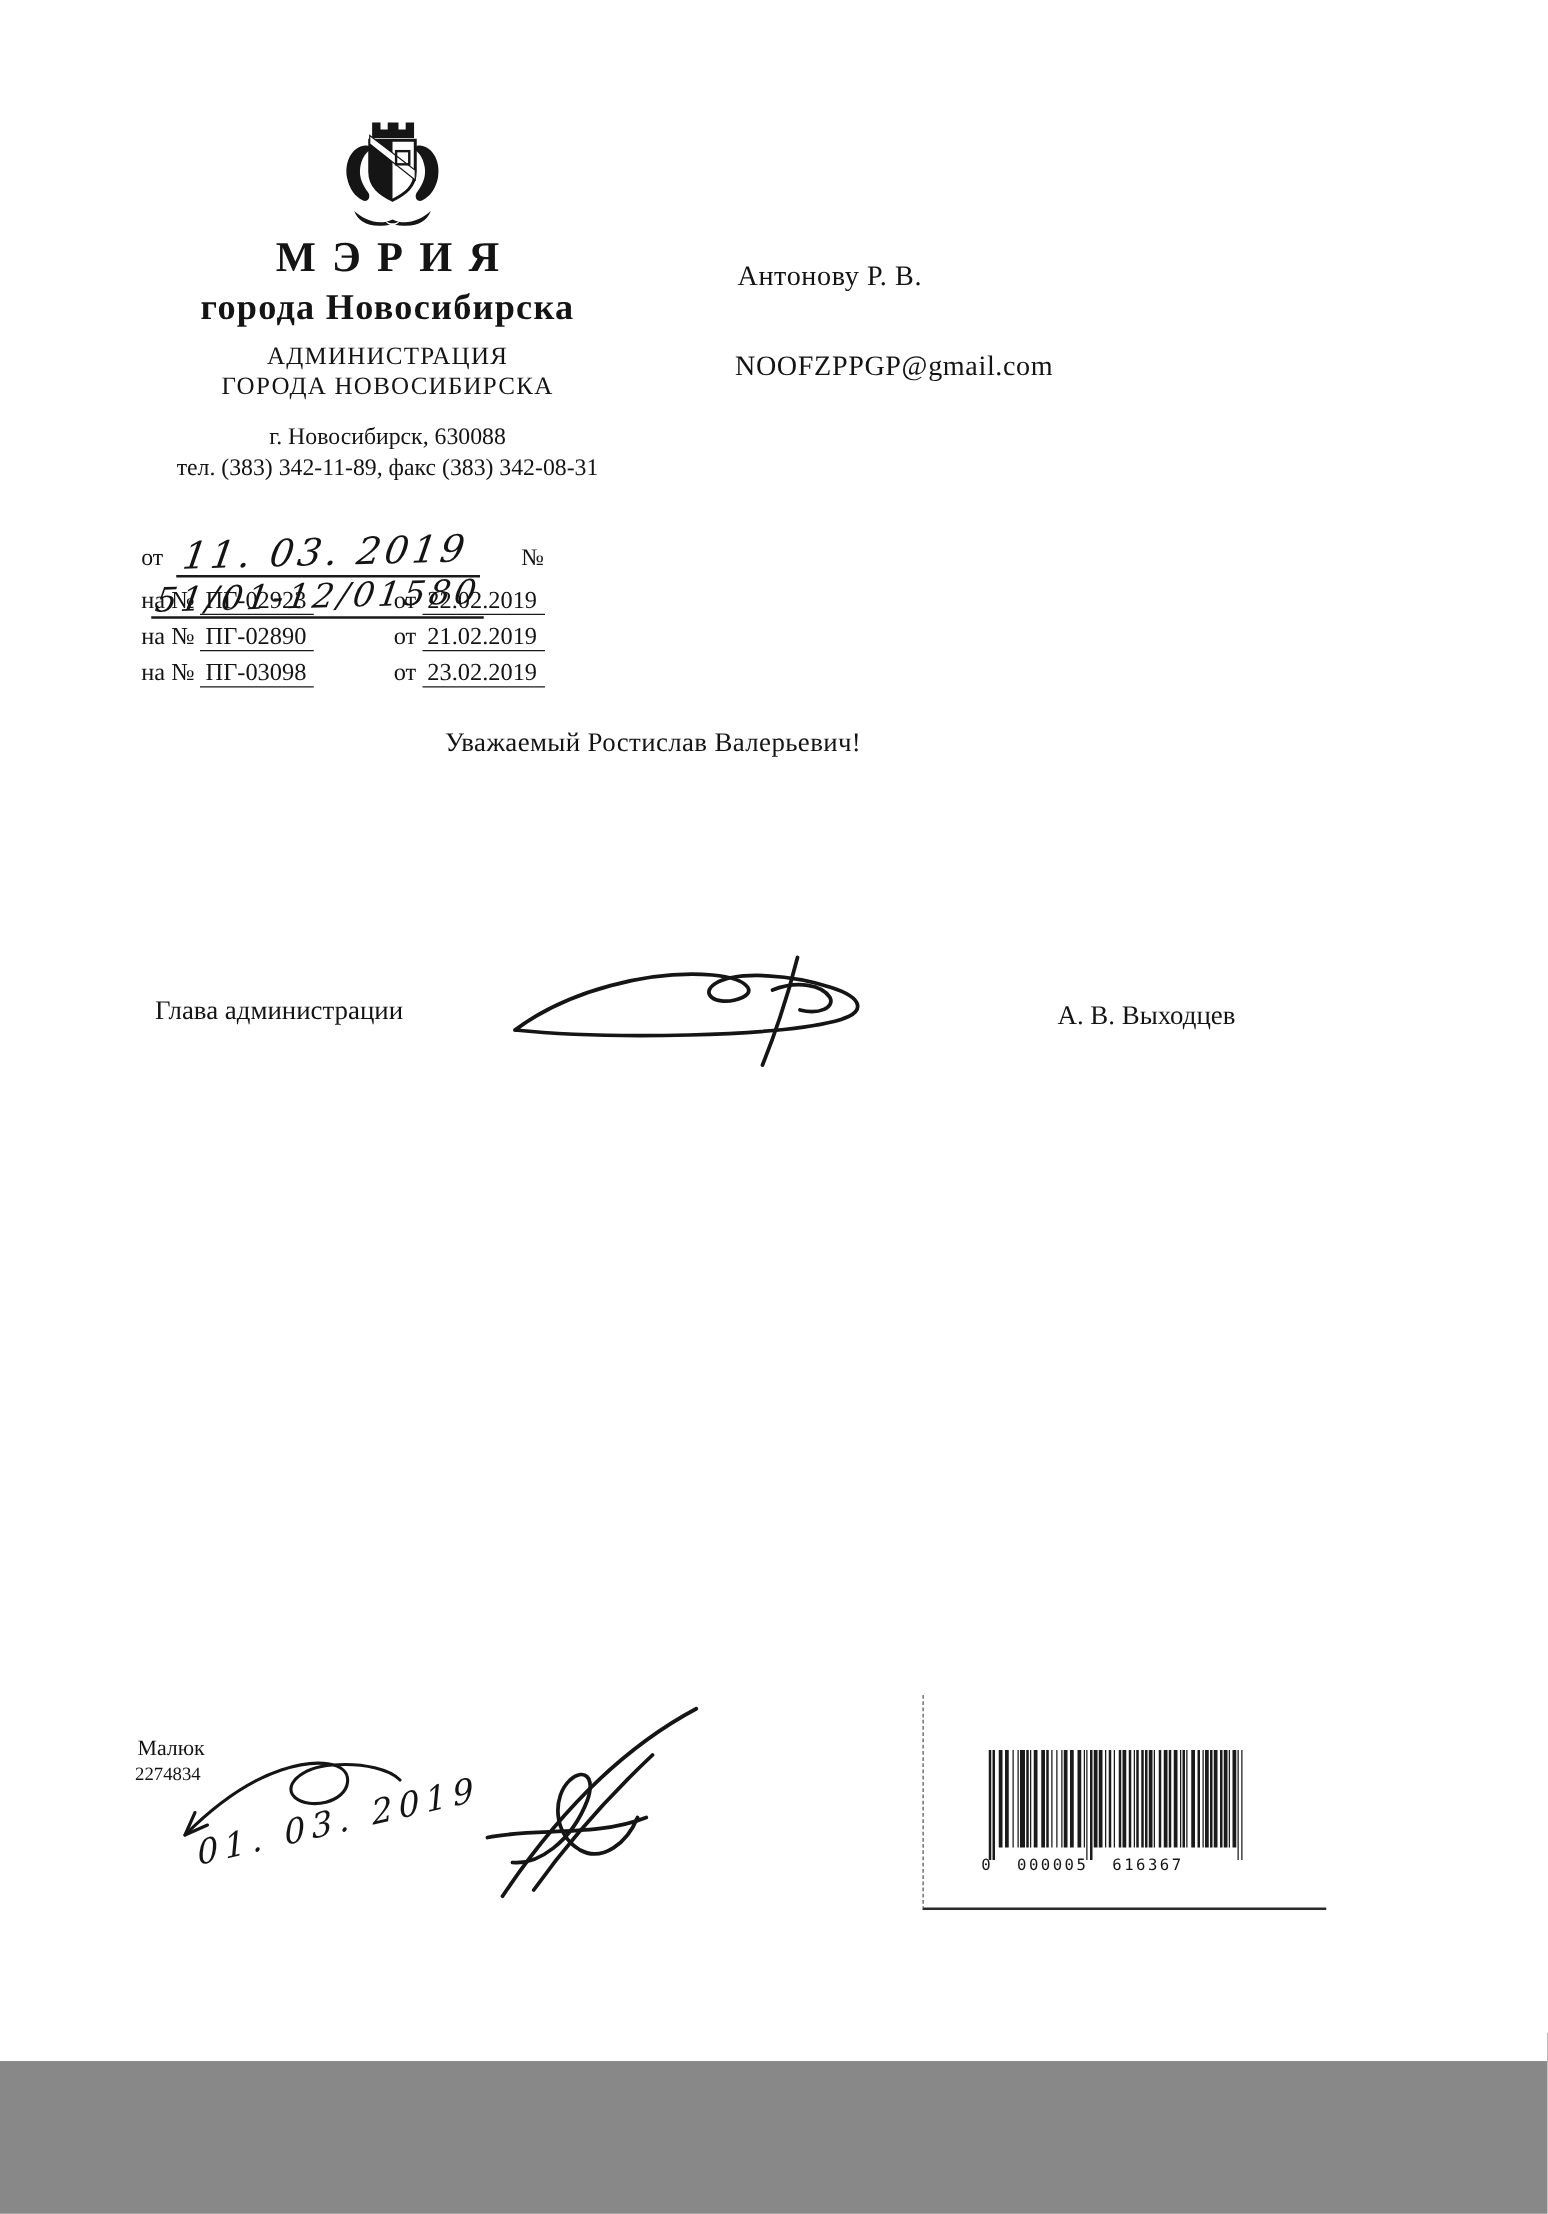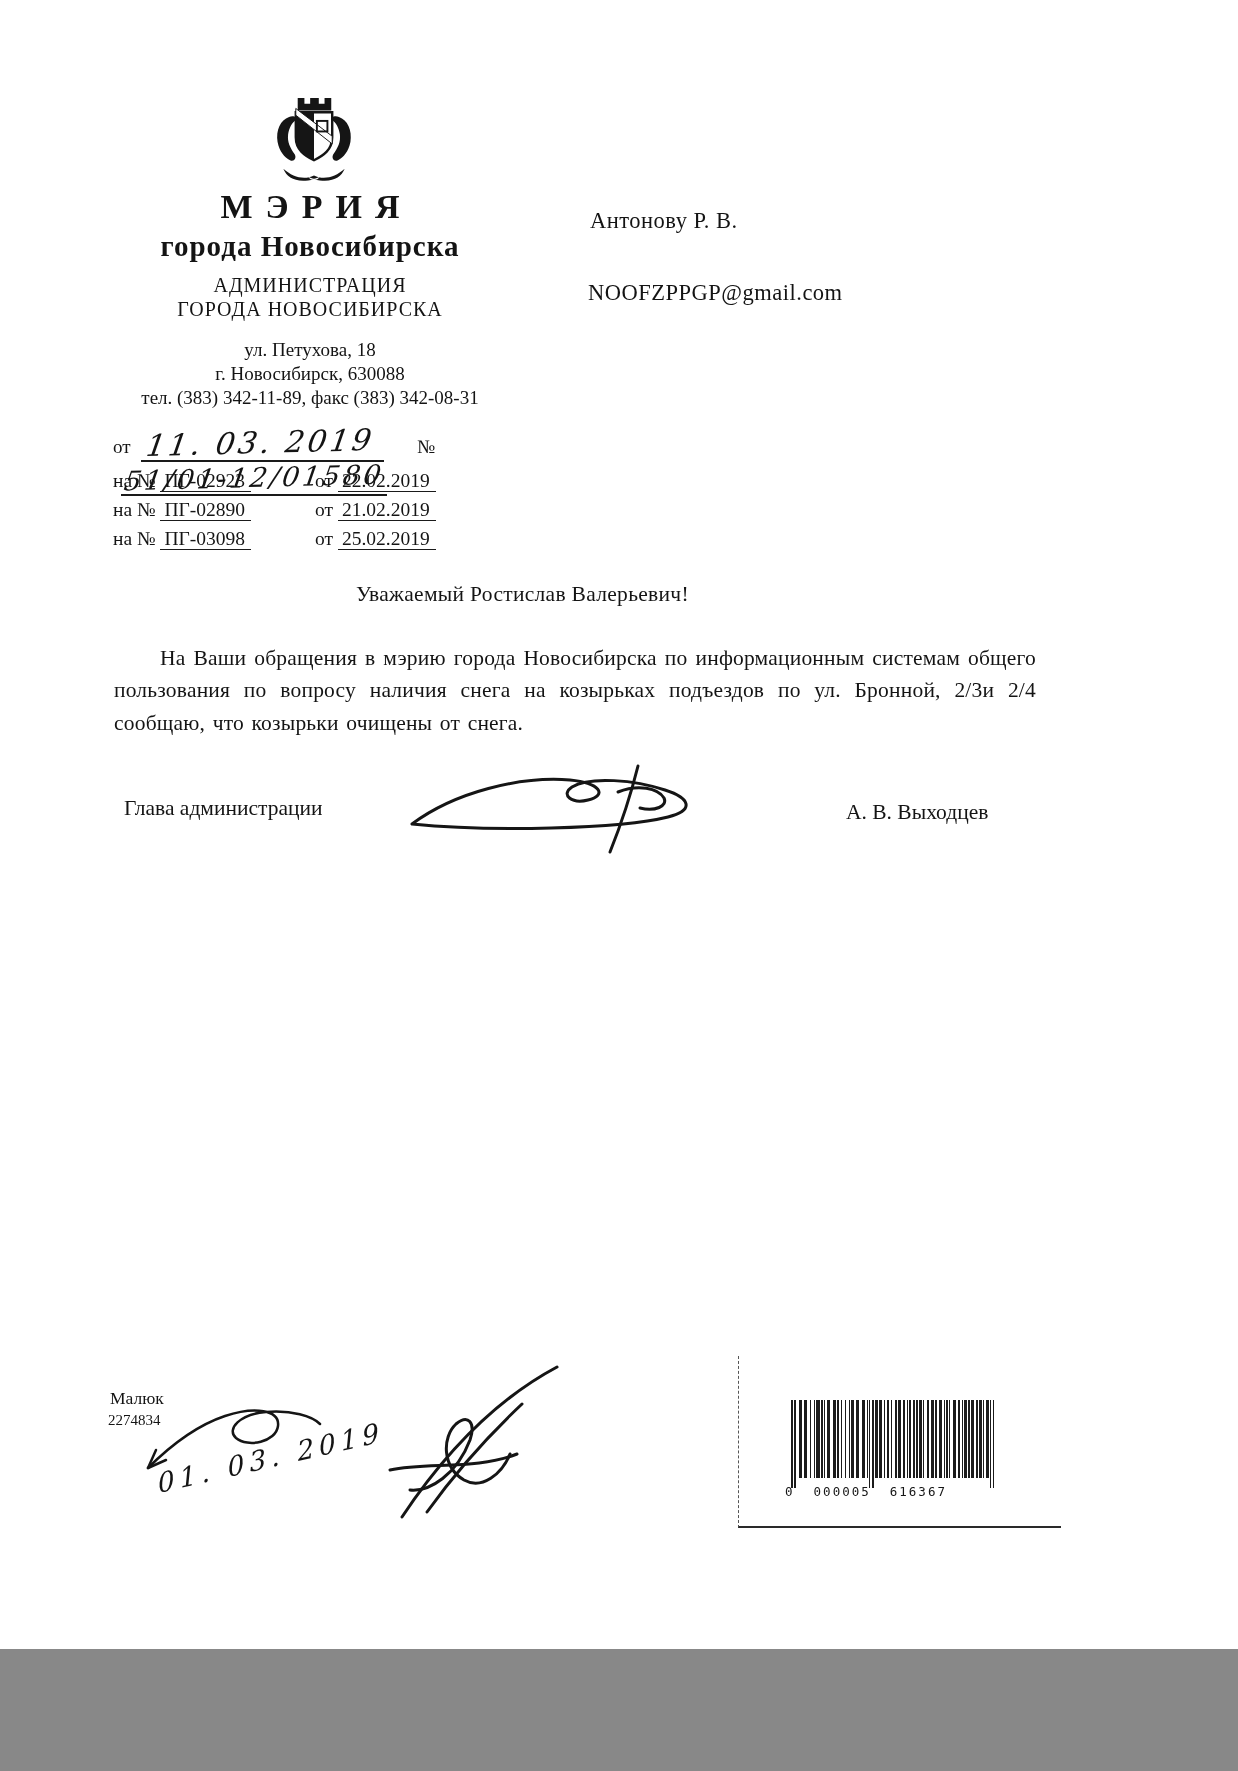--- a/index.html
+++ b/index.html
@@ -119,21 +119,20 @@
   </div>
 
   <div class="abs lh-col">
     <div class="org1">МЭРИЯ</div>
     <div class="org2">города Новосибирска</div>
     <div class="dept">
       <div>АДМИНИСТРАЦИЯ</div>
       <div>ГОРОДА НОВОСИБИРСКА</div>
     </div>
     <div class="addr">
-      <div>ул. Петухова, 18</div>
       <div>г. Новосибирск, 630088</div>
     </div>
     <div class="contact">тел. (383) 342-11-89, факс (383) 342-08-31</div>
   </div>
 
   <div class="abs outline-row">
     <span>от</span>
     <span class="uline out-date"><span class="hand">11. 03. 2019</span></span>
     <span class="nosign">№</span>
     <span class="uline out-num"><span class="hand">51/01-12/01580</span></span>
@@ -160,30 +159,29 @@
         <span class="ref-date">21.02.2019</span>
       </span>
     </div>
     <div class="ref-row">
       <span class="ref-left">
         <span>на №</span>
         <span class="ref-num">ПГ-03098</span>
       </span>
       <span class="ref-right">
         <span>от</span>
-        <span class="ref-date">25.02.2019</span>
+        <span class="ref-date">23.02.2019</span>
       </span>
     </div>
   </div>
 
   <div class="abs addressee-name">Антонову Р. В.</div>
   <div class="abs addressee-email">NOOFZPPGP@gmail.com</div>
 
   <div class="abs salutation">Уважаемый Ростислав Валерьевич!</div>
-  <div class="abs body-par">На Ваши обращения в мэрию города Новосибирска по информационным системам общего пользования по вопросу наличия снега на козырьках подъездов по ул. Бронной, 2/3и 2/4 сообщаю, что козырьки очищены от снега.</div>
 
   <div class="abs sig-title">Глава администрации</div>
   <div class="abs sig-svg">
     <svg width="320" height="95" viewBox="0 0 320 95">
       <path class="ink" stroke-width="3" d="M12,62 C55,30 120,14 170,18 C200,21 208,33 188,38 C172,42 160,33 172,25 C190,14 235,18 265,28 C290,36 295,48 268,55 C220,67 90,70 12,62"></path>
       <path class="ink" stroke-width="3" d="M238,4 C232,28 222,60 210,90"></path>
       <path class="ink" stroke-width="3" d="M218,30 C238,22 258,26 264,36 C268,44 255,50 240,46"></path>
     </svg>
   </div>
   <div class="abs sig-name">А. В. Выходцев</div>

